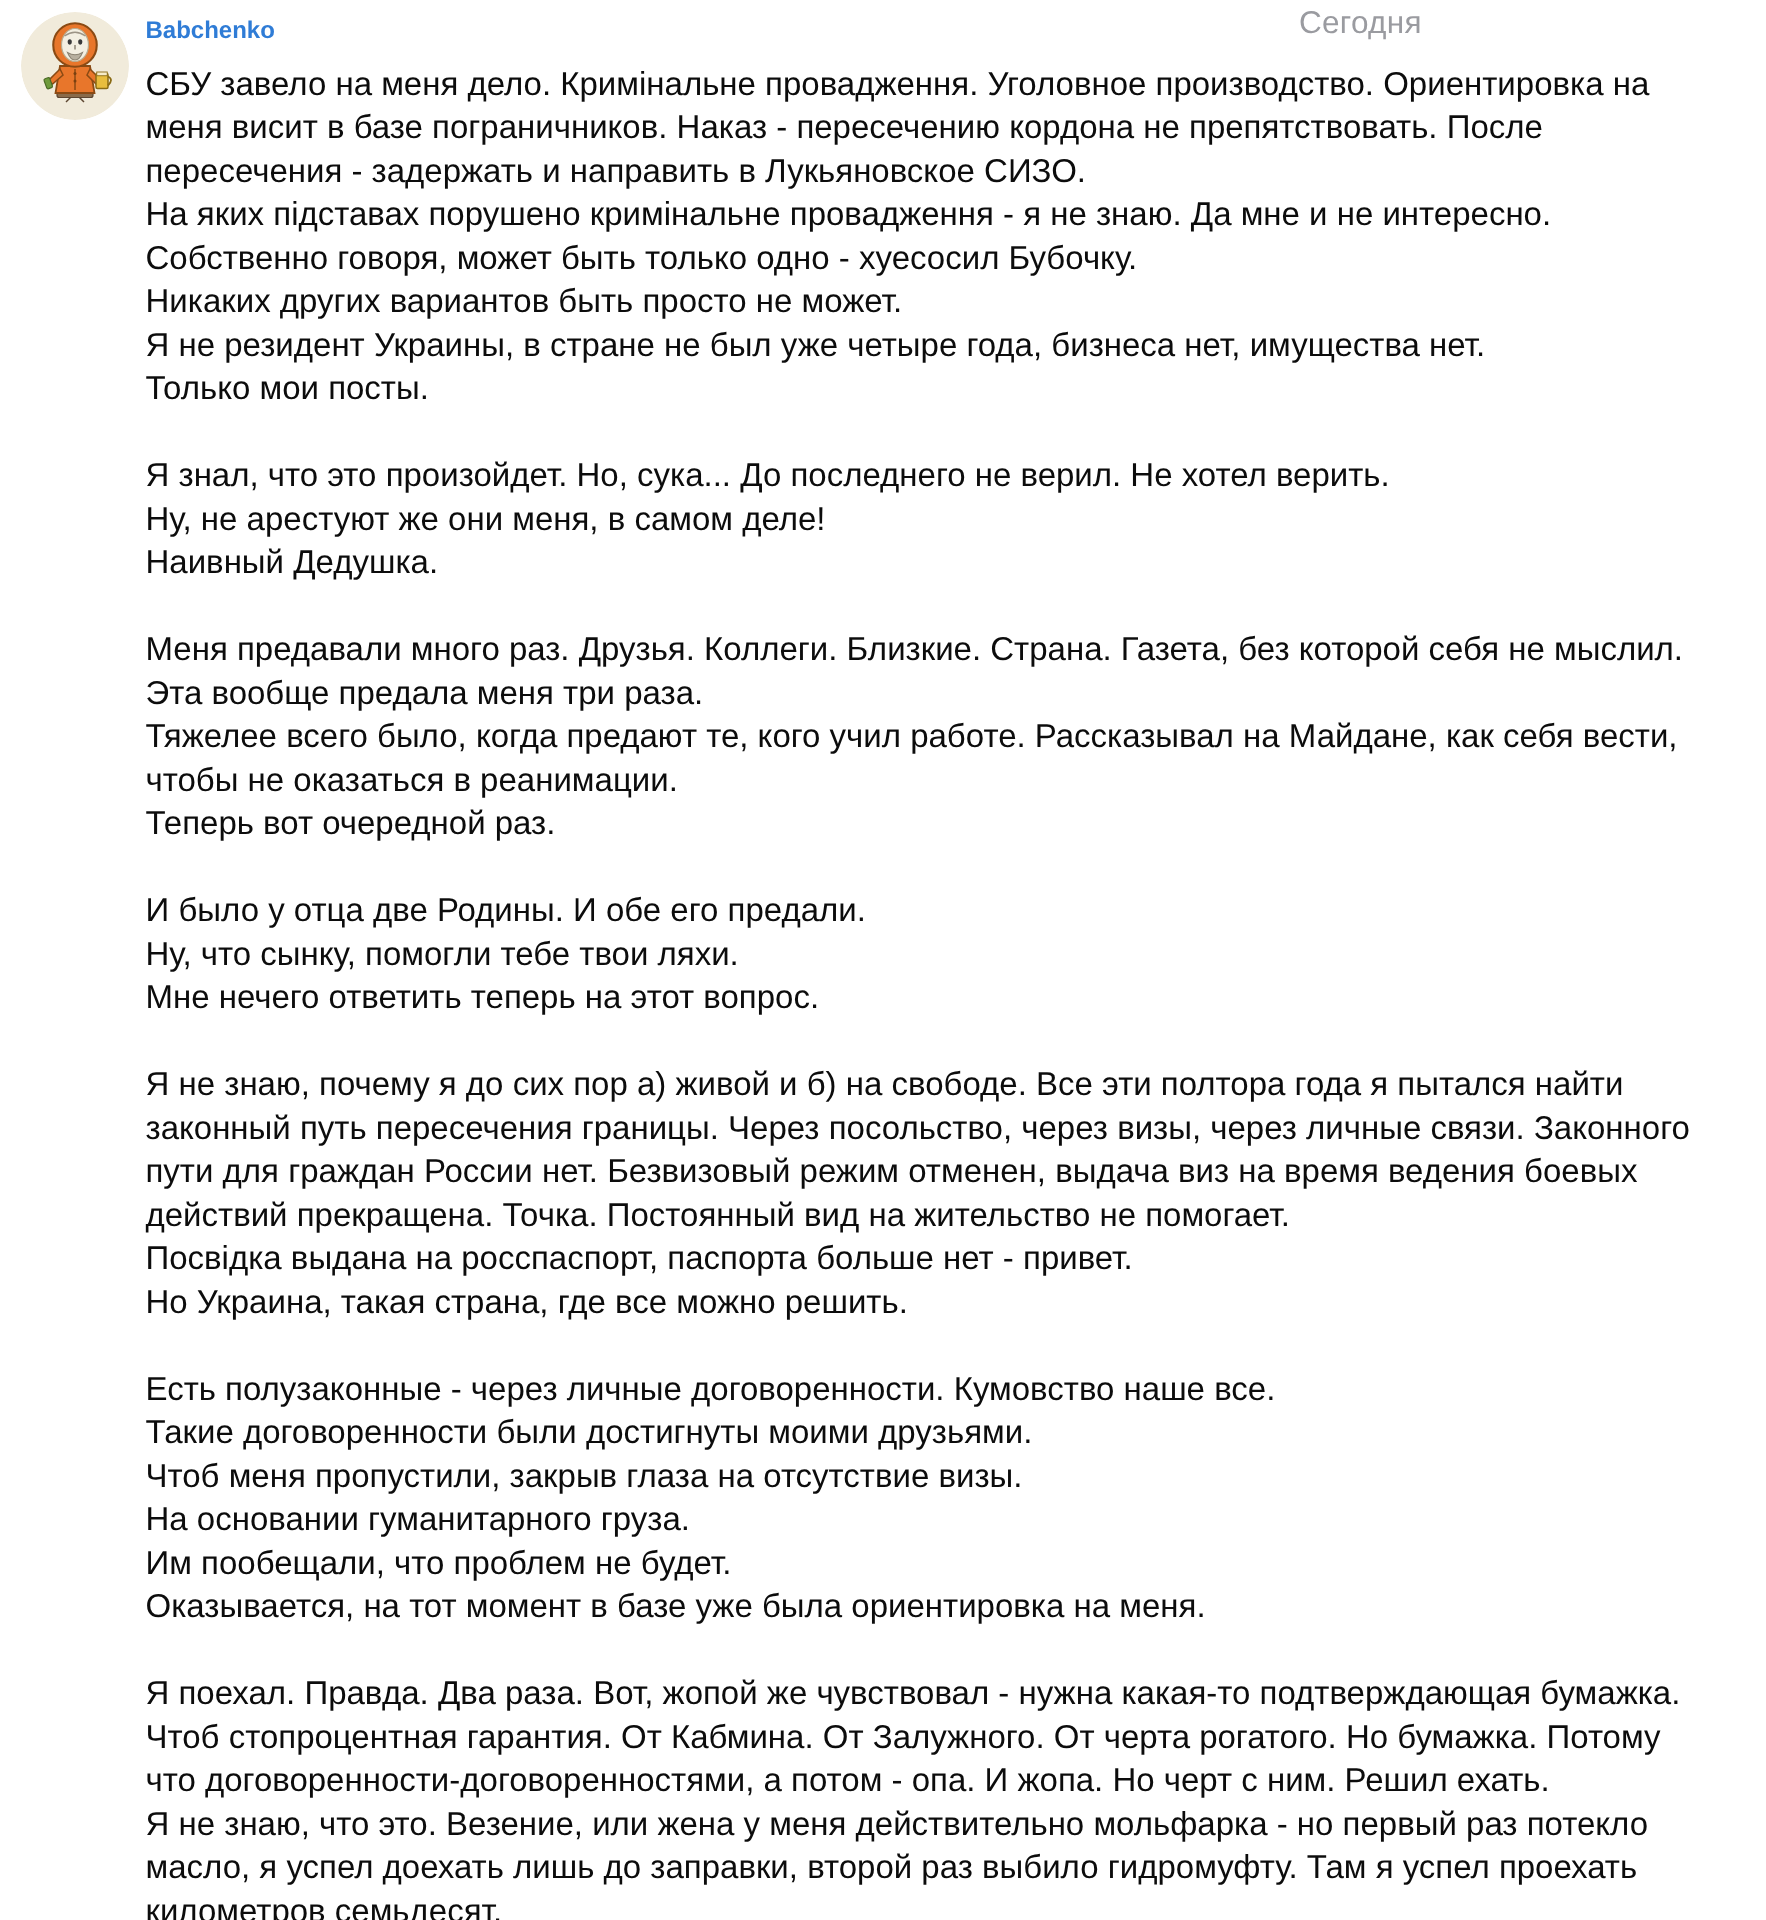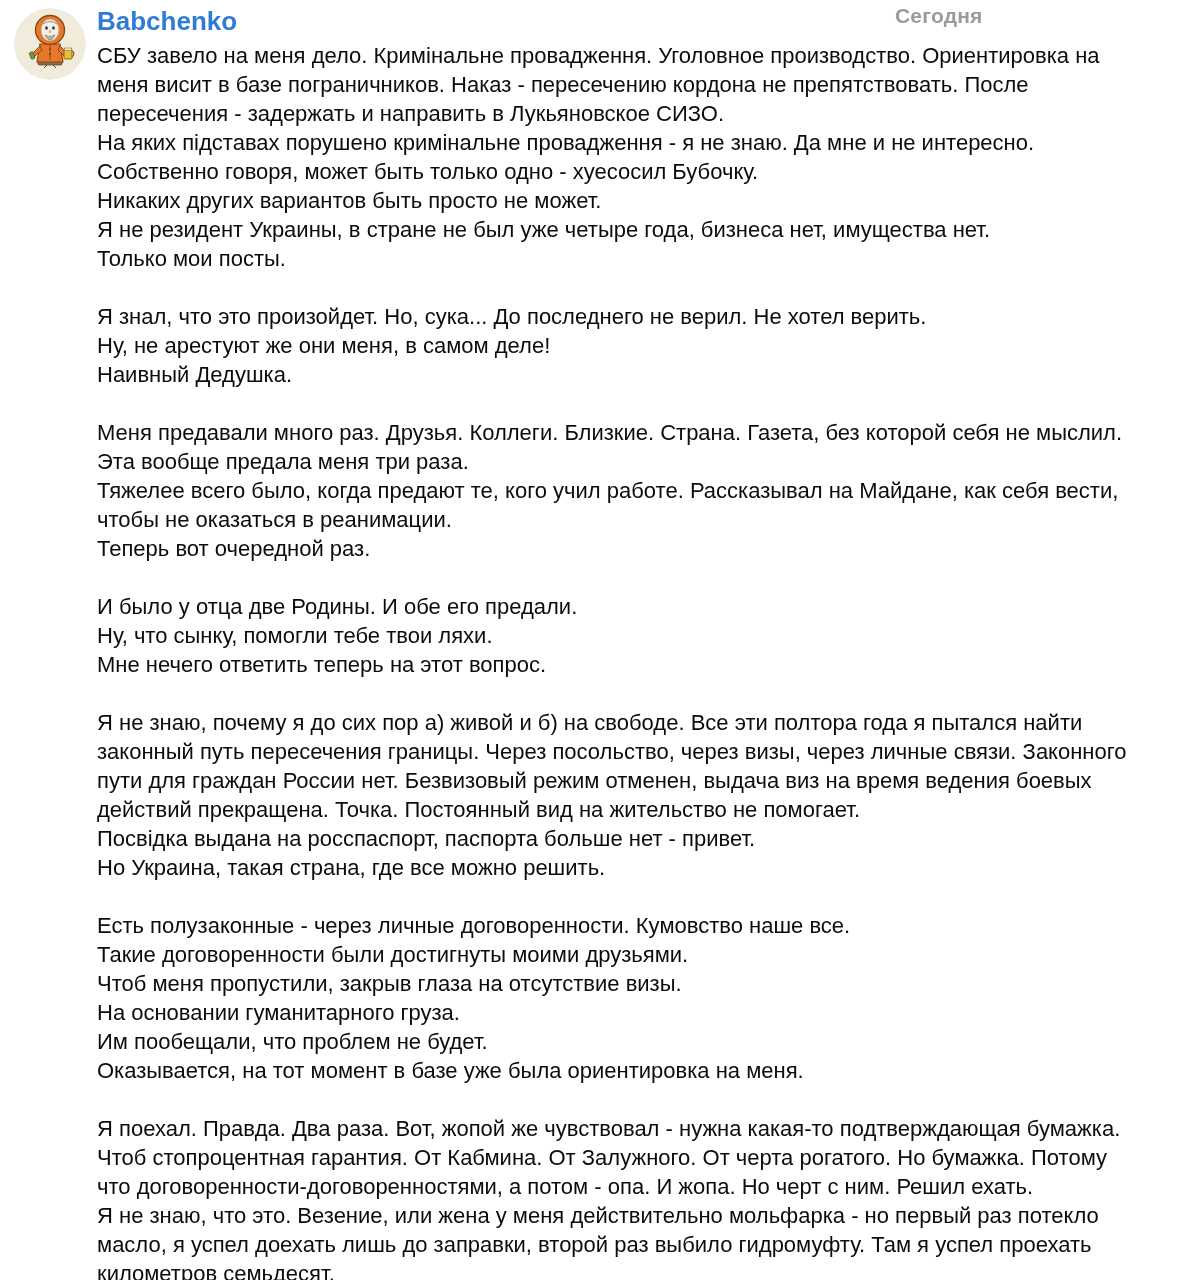--- a/index.html
+++ b/index.html
@@ -9,25 +9,24 @@
     font-family: "Liberation Sans", "DejaVu Sans", sans-serif;
     overflow: hidden;
   }
   .chat {
     position: relative;
     width: 1177px; height: 1280px;
     background: #ffffff;
   }
   .date-header {
     position: absolute;
-    left: 895px; top: 4px;
+    left: 866px; top: 4px;
     font-size: 21px;
     color: #9a9ba0;
     letter-spacing: 0.2px;
-    font-weight: bold;
   }
   .message-row {
     position: absolute;
     left: 0; top: 8px;
     width: 1177px;
     display: flex;
   }
   .avatar {
     flex: 0 0 auto;
     width: 72px; height: 72px;
@@ -35,21 +34,21 @@
     border-radius: 50%;
     overflow: hidden;
     cursor: pointer;
   }
   .avatar svg { display: block; width: 72px; height: 72px; }
   .content {
     margin-left: 11px;
     width: 1048px;
   }
   .author {
-    font-size: 26px;
+    font-size: 16px;
     font-weight: 700;
     color: #2f7cd6;
     line-height: 26px;
     margin-bottom: 7px;
     cursor: pointer;
     display: inline-block;
   }
   .text {
     font-size: 22px;
     line-height: 29px;

